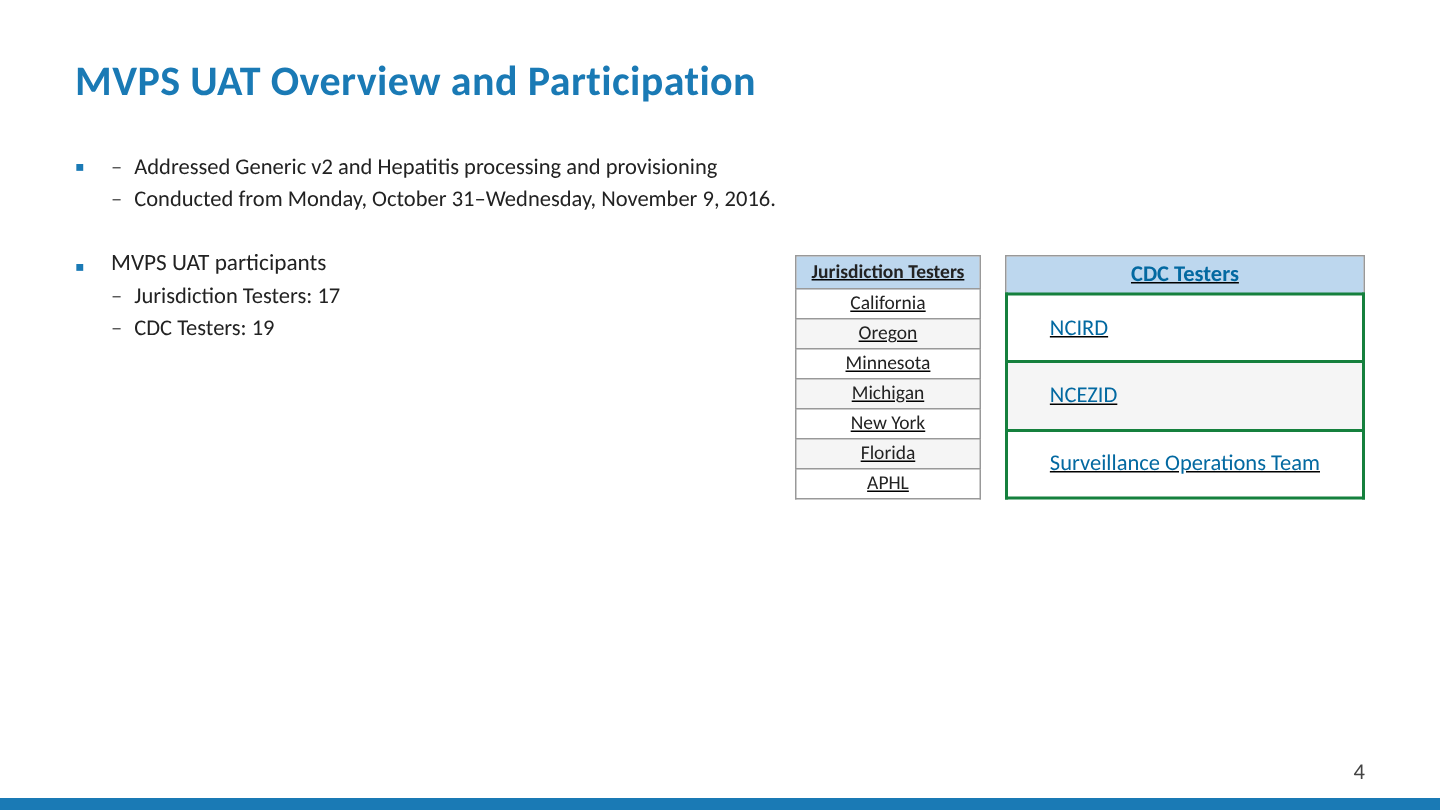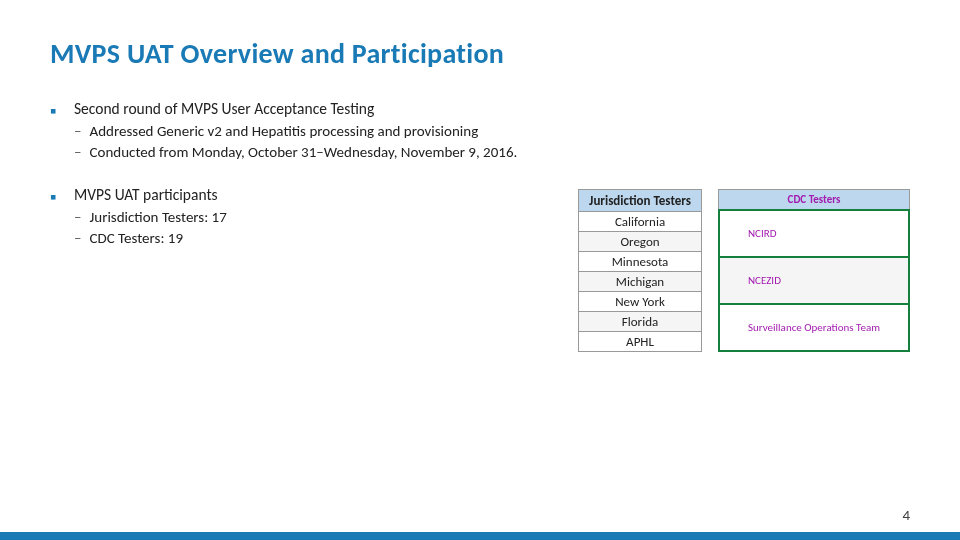--- a/index.html
+++ b/index.html
@@ -87,20 +87,21 @@
       gap: 10px;
       margin-top: 6px;
     }
 
     .table-wrapper {
       display: flex;
       flex-direction: row;
       gap: 16px;
       margin-left: 10px;
       margin-top: 4px;
+      text-decoration: underline;
     }
 
     .participants-table {
       border-collapse: collapse;
       font-size: 13px;
       color: #222;
     }
 
     .participants-table th {
       background: #bdd7ee;
@@ -116,22 +117,22 @@
       text-align: center;
       background: #fff;
     }
 
     .participants-table tr:nth-child(even) td {
       background: #f5f5f5;
     }
 
     .cdc-table {
       border-collapse: collapse;
-      font-size: 11px;
-      color: #a21caf;
+      font-size: 15px;
+      color: #0369a1;
     }
 
     .cdc-table th {
       background: #bdd7ee;
       border: 1px solid #999;
       padding: 3px 14px;
       font-weight: 600;
       text-align: center;
     }
 
@@ -169,21 +170,20 @@
 
 <div class="slide-container">
 
   <h1 class="title">MVPS UAT Overview and Participation</h1>
 
   <div class="content-area">
 
     <div class="bullet-section">
       <div class="bullet-icon">▪</div>
       <div class="bullet-content">
-        <div class="bullet-main">Second round of MVPS User Acceptance Testing</div>
         <div class="sub-bullets">
           <div class="sub-bullet">
             <span class="sub-bullet-dash">–</span>
             <span>Addressed Generic v2 and Hepatitis processing and provisioning</span>
           </div>
           <div class="sub-bullet">
             <span class="sub-bullet-dash">–</span>
             <span>Conducted from Monday, October 31–Wednesday, November 9, 2016.</span>
           </div>
         </div>

